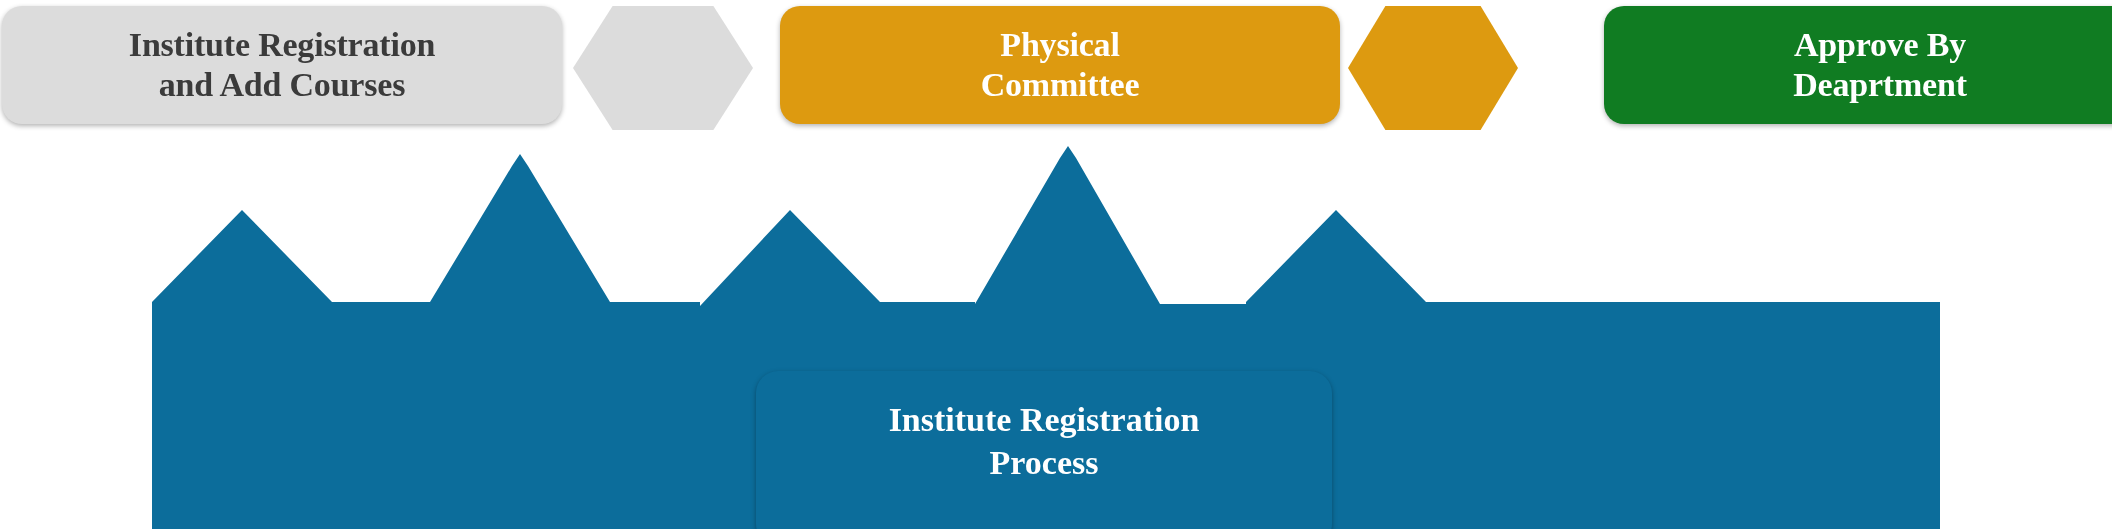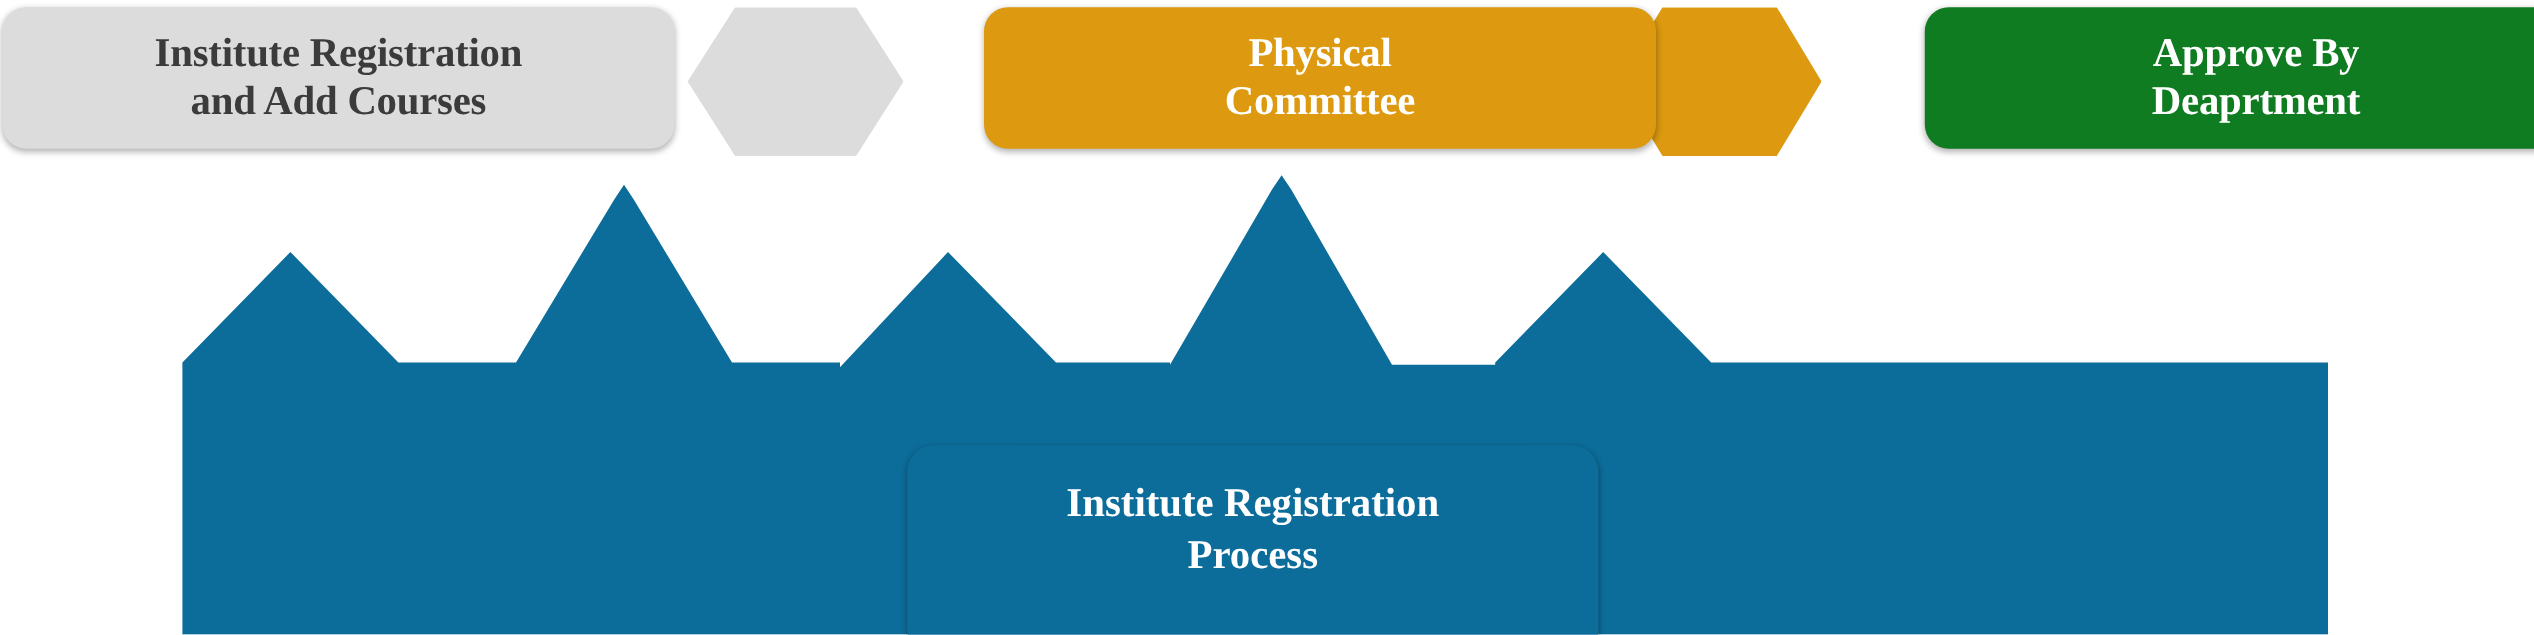--- a/index.html
+++ b/index.html
@@ -43,21 +43,20 @@
     left: 2px;
     width: 560px;
     background: #dcdcdc;
   }
   #box-institute .stage-label { color: #3b3b3b; }
 
   #box-committee {
     left: 780px;
     width: 560px;
     background: #dd9a10;
-    margin-left: 40px;
   }
   #box-committee .stage-label { color: #ffffff; }
 
   #box-approve {
     left: 1558px;
     width: 552px;
     background: #107c22;
     margin-left: 46px;
   }
   #box-approve .stage-label { color: #ffffff; }

